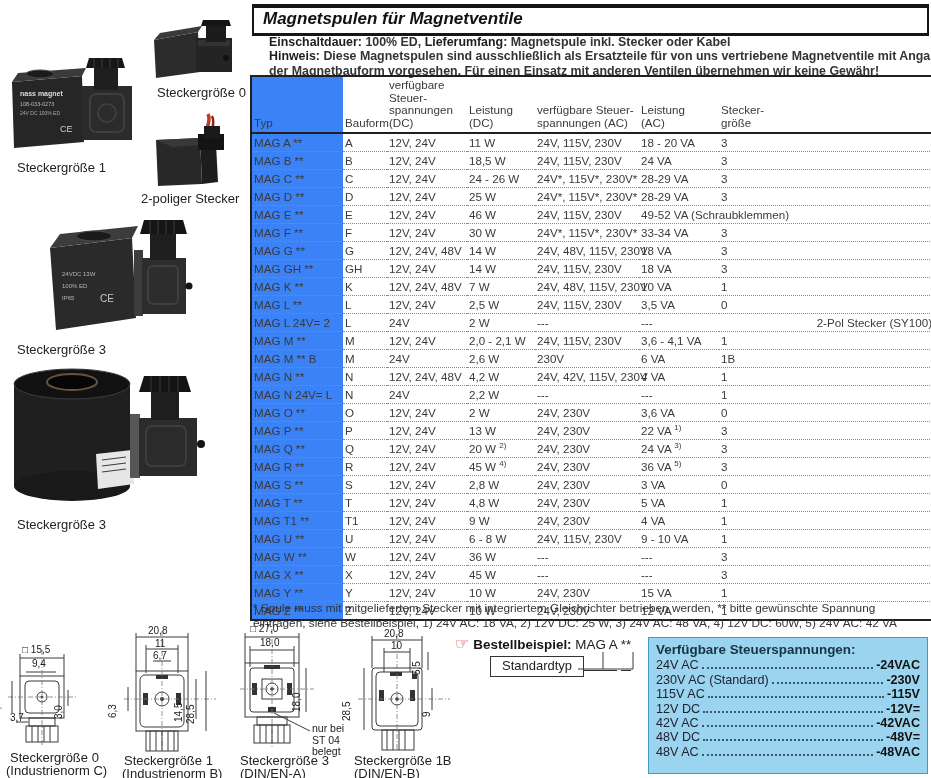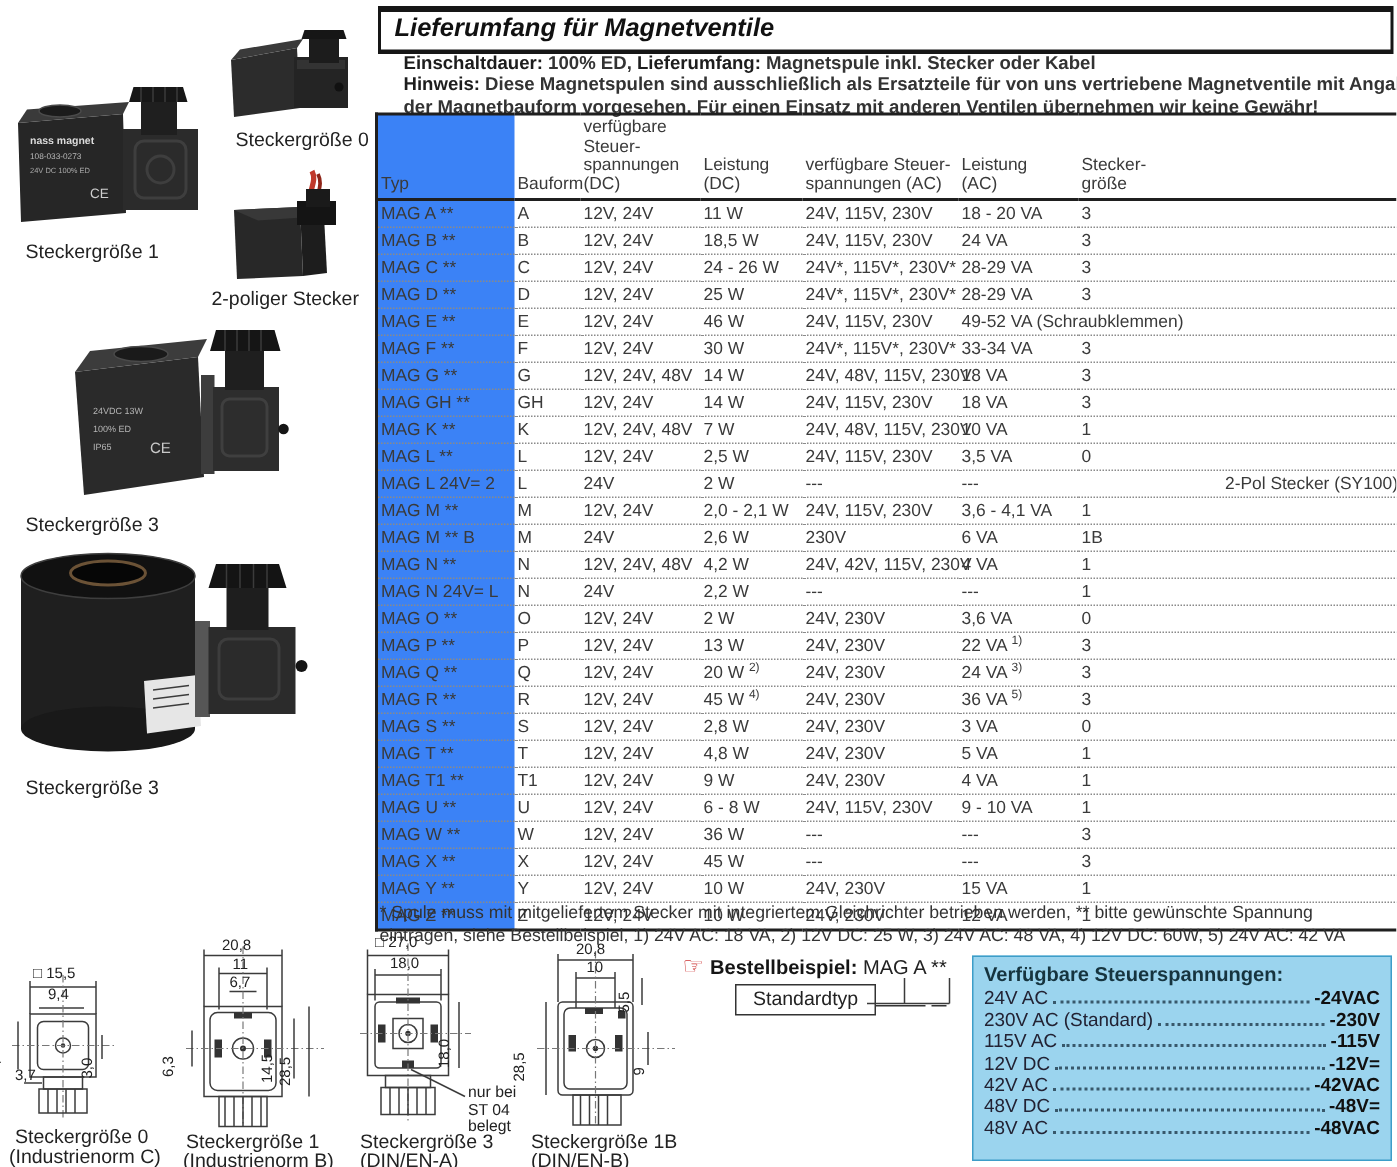--- a/index.html
+++ b/index.html
@@ -138,21 +138,21 @@
     <circle cx="191" cy="88" r="4" fill="#141414"></circle>
     <rect x="141" y="34" width="28" height="30" fill="#1e1e1e"></rect>
     <polygon points="134,20 176,20 181,36 129,36" fill="#141414"></polygon>
     <line x1="141" y1="20" x2="141" y2="36" stroke="#2a2a2a"></line>
       <line x1="150" y1="20" x2="150" y2="36" stroke="#2a2a2a"></line>
       <line x1="159" y1="20" x2="159" y2="36" stroke="#2a2a2a"></line>
       <line x1="168" y1="20" x2="168" y2="36" stroke="#2a2a2a"></line>
   </svg>
   <div class="caption" style="left:17px;top:517px">Steckergröße 3</div>
 
-  <div class="title-bar">Lieferumfang für Magnetventile</div>
+  <div class="title-bar">Magnetspulen für Magnetventile</div>
 
   <div class="intro">
     <div><b>Einschaltdauer:</b><span> 100% ED, </span><b>Lieferumfang:</b><span> Magnetspule inkl. Stecker oder Kabel</span></div>
     <div><b>Hinweis:</b><span> Diese Magnetspulen sind ausschließlich als Ersatzteile für von uns vertriebene Magnetventile mit Angabe der Magnetbauform vorgesehen. Für einen Einsatz mit anderen Ventilen übernehmen wir keine Gewähr!</span></div>
   </div>
 
   <div class="spec-table-wrap">
     <table class="spec">
       <colgroup>
         <col style="width:92px">

